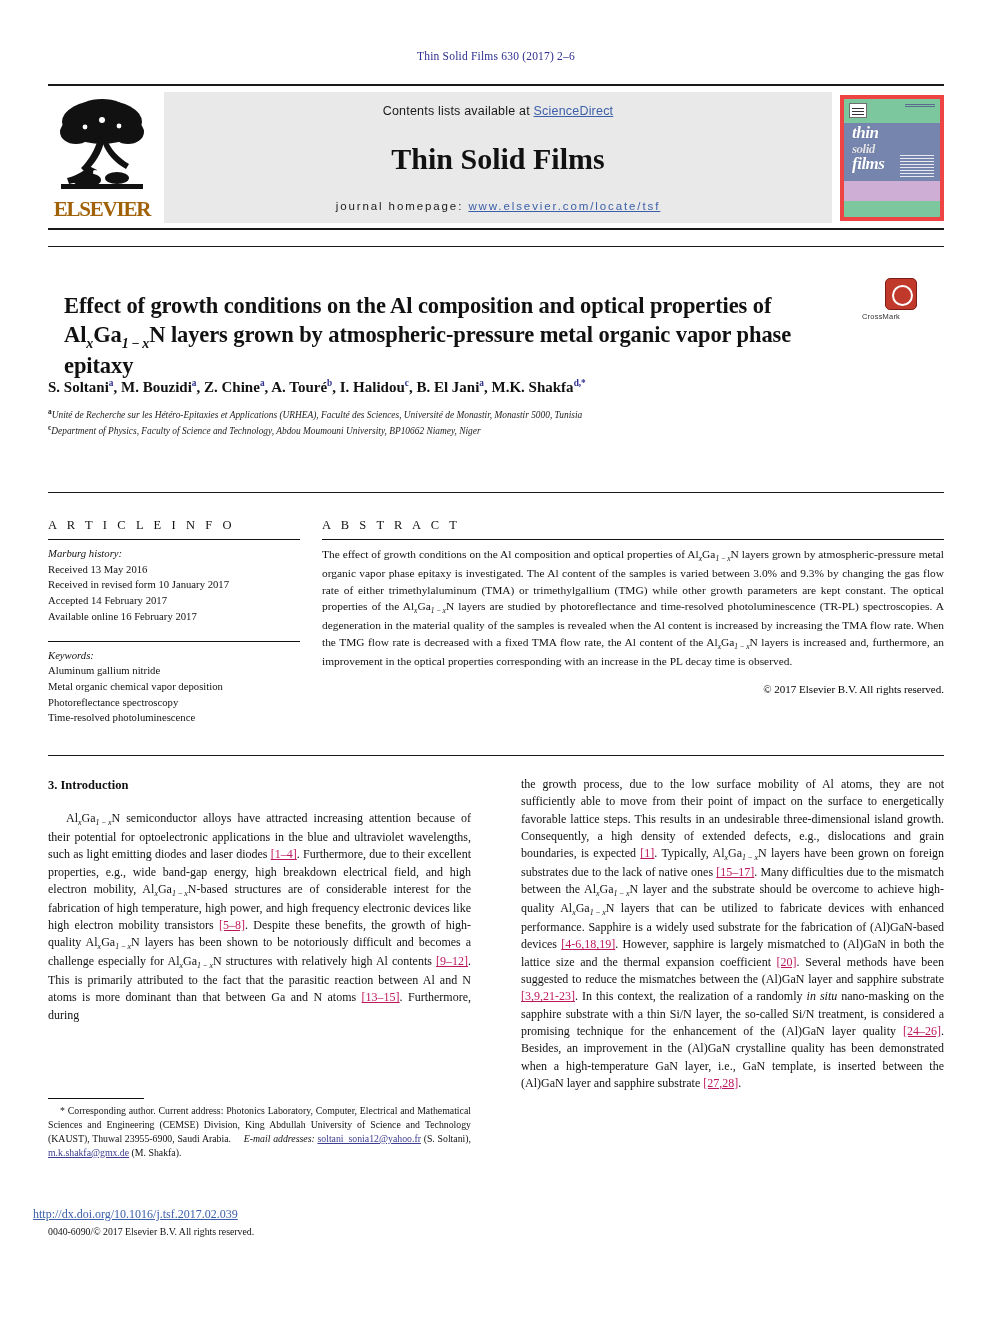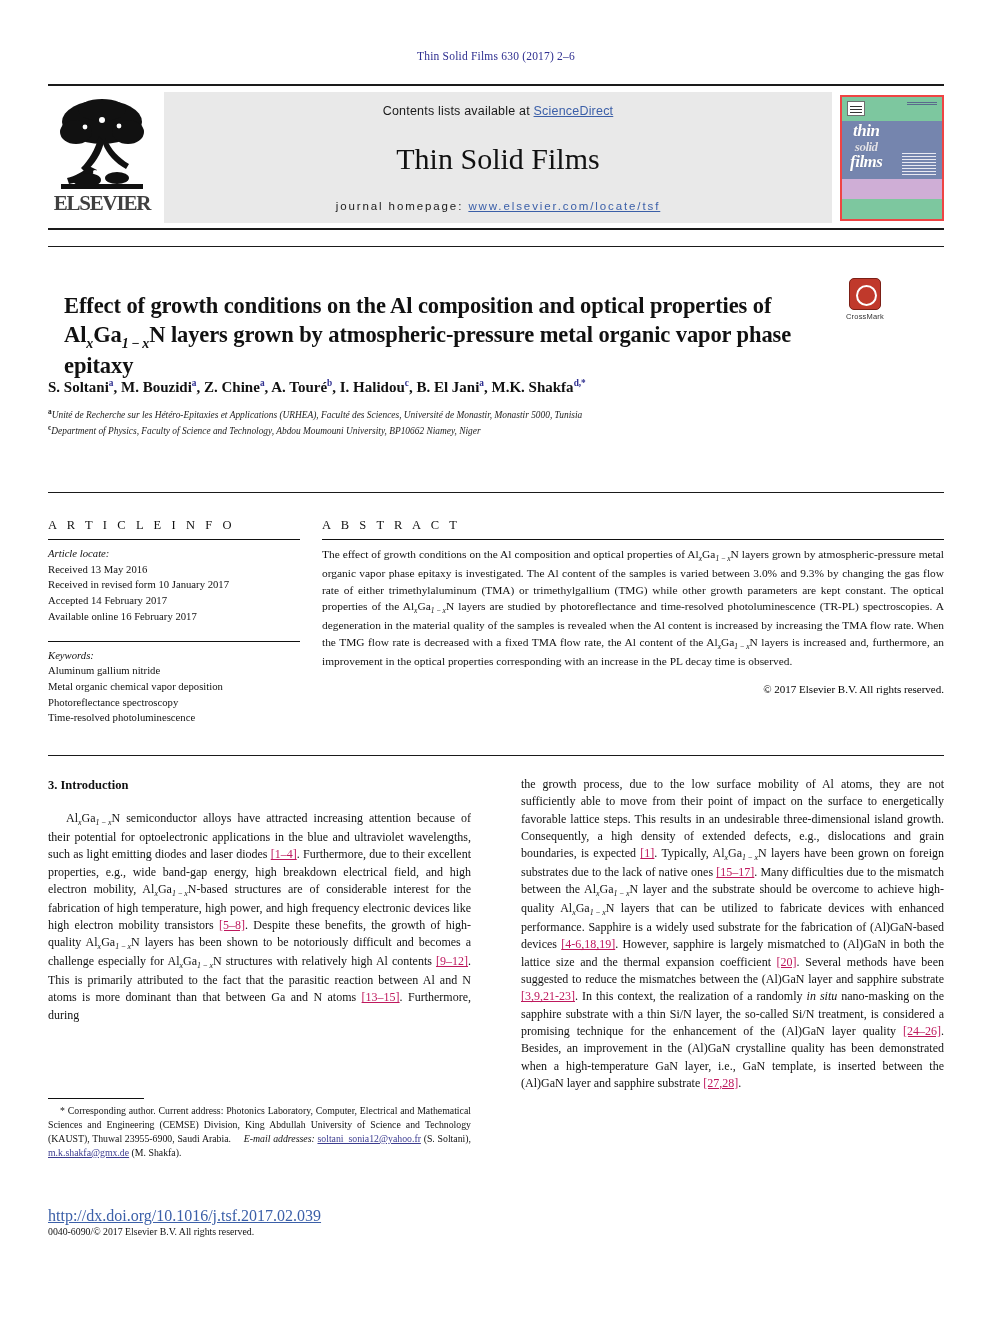--- a/index.html
+++ b/index.html
@@ -50,24 +50,24 @@
     flex-direction: column;
     align-items: center;
     justify-content: flex-start;
     padding-top: 4px;
   }
   .tree-svg { display: block; }
   .elsevier-word {
     font-family: "Liberation Serif", serif;
     font-weight: bold;
     font-size: 21px;
-    color: #404040;
+    color: #a16207;
     letter-spacing: -1.2px;
     line-height: 1;
-    margin-top: 1px;
+    margin-top: 7px;
   }
   .masthead-center {
     flex: 1 1 auto;
     background: #e9e9e9;
     margin: 0 8px 0 8px;
     display: flex;
     flex-direction: column;
     align-items: center;
     justify-content: space-between;
     padding: 12px 0 11px 0;
@@ -80,40 +80,40 @@
     letter-spacing: 0.2px;
   }
   .contents-line .sd-link {
     color: #3b5fa8;
   }
   .journal-title-big {
     font-family: "Liberation Serif", serif;
     font-size: 30px;
     color: #111111;
     line-height: 1;
+    font-weight: bold;
   }
   .homepage-line {
     font-family: "Liberation Sans", sans-serif;
     font-size: 11.5px;
     color: #1a1a1a;
     letter-spacing: 1.9px;
   }
   .homepage-line .hp-url { color: #3b5fa8; }
 
   .cover-thumb {
     width: 104px;
     flex: 0 0 104px;
-    border: 2px solid #ef4444;
+    border: 4px solid #ef4444;
     box-sizing: border-box;
     background: #4d7c0f;
     position: relative;
     overflow: hidden;
     align-self: center;
     height: 126px;
-    text-align: center;
   }
   .cover-band-top { position: absolute; left:0; top:0; width:100%; height:24px; background:#7dc79f; }
   .cover-band-blue { position:absolute; left:0; top:24px; width:100%; height:58px; background:#7585ae; }
   .cover-band-purple { position:absolute; left:0; top:82px; width:100%; height:20px; background:#cfaed6; }
   .cover-band-bottom { position:absolute; left:0; top:102px; width:100%; height:24px; background:#7dc79f; }
   .cover-tsf-text {
     position: absolute;
     left: 8px;
     top: 26px;
     font-family: "Liberation Serif", serif;
@@ -176,23 +176,23 @@
     color: #111111;
     margin: 16px;
     letter-spacing: -0.1px;
   }
   .paper-title sub, .paper-title .ital { font-style: italic; }
   .paper-title sub { font-size: 62%; }
 
   .crossmark {
     position: absolute;
     top: 278px;
-    left: 826px;
+    left: 862px;
     width: 78px;
-    text-align: center;
+    text-align: left;
   }
   .cm-badge {
     width: 30px;
     height: 30px;
     border-radius: 5px;
     background: #c0392b;
     border: 1.5px solid #7b1f16;
     margin: 0 auto;
     position: relative;
   }
@@ -334,24 +334,24 @@
     width: 96px;
     border-top: 1px solid #111;
     margin-bottom: 5px;
   }
   .footnote .it { font-style: italic; }
   .mail { color: #3b3b8f; }
 
   .doi-line {
     position: absolute;
     top: 1207px;
-    left: 48px;
+    left: 33px;
     width: 440px;
     font-family: "Liberation Serif", serif;
-    font-size: 16px;
+    font-size: 12px;
     color: #3b5fa8;
   }
   .copy-line {
     position: absolute;
     top: 1226px;
     left: 48px;
     width: 440px;
     font-family: "Liberation Serif", serif;
     font-size: 9.8px;
     color: #111;
@@ -443,21 +443,21 @@
     <div><sup>a</sup><span>Unité de Recherche sur les Hétéro-Epitaxies et Applications (URHEA), Faculté des Sciences, Université de Monastir, Monastir 5000, Tunisia</span></div>
     <div><sup>c</sup><span>Department of Physics, Faculty of Science and Technology, Abdou Moumouni University, BP10662 Niamey, Niger</span></div>
   </div>
 
   <div class="rule-thin rule-r2"></div>
 
   <div class="info-col">
     <div class="sec-head">A R T I C L E    I N F O</div>
     <div class="hr-black"></div>
     <div class="info-body">
-      <div class="it">Article locate:</div>
+      <div class="it">Marburg history:</div>
       <div>Received 13 May 2016</div>
       <div>Received in revised form 10 January 2017</div>
       <div>Accepted 14 February 2017</div>
       <div>Available online 16 February 2017</div>
     </div>
     <div class="hr-black" style="margin-top:16px;"></div>
     <div class="info-body kw-block">
       <div class="it">Keywords:</div>
       <div>Aluminum gallium nitride</div>
       <div>Metal organic chemical vapor deposition</div>

